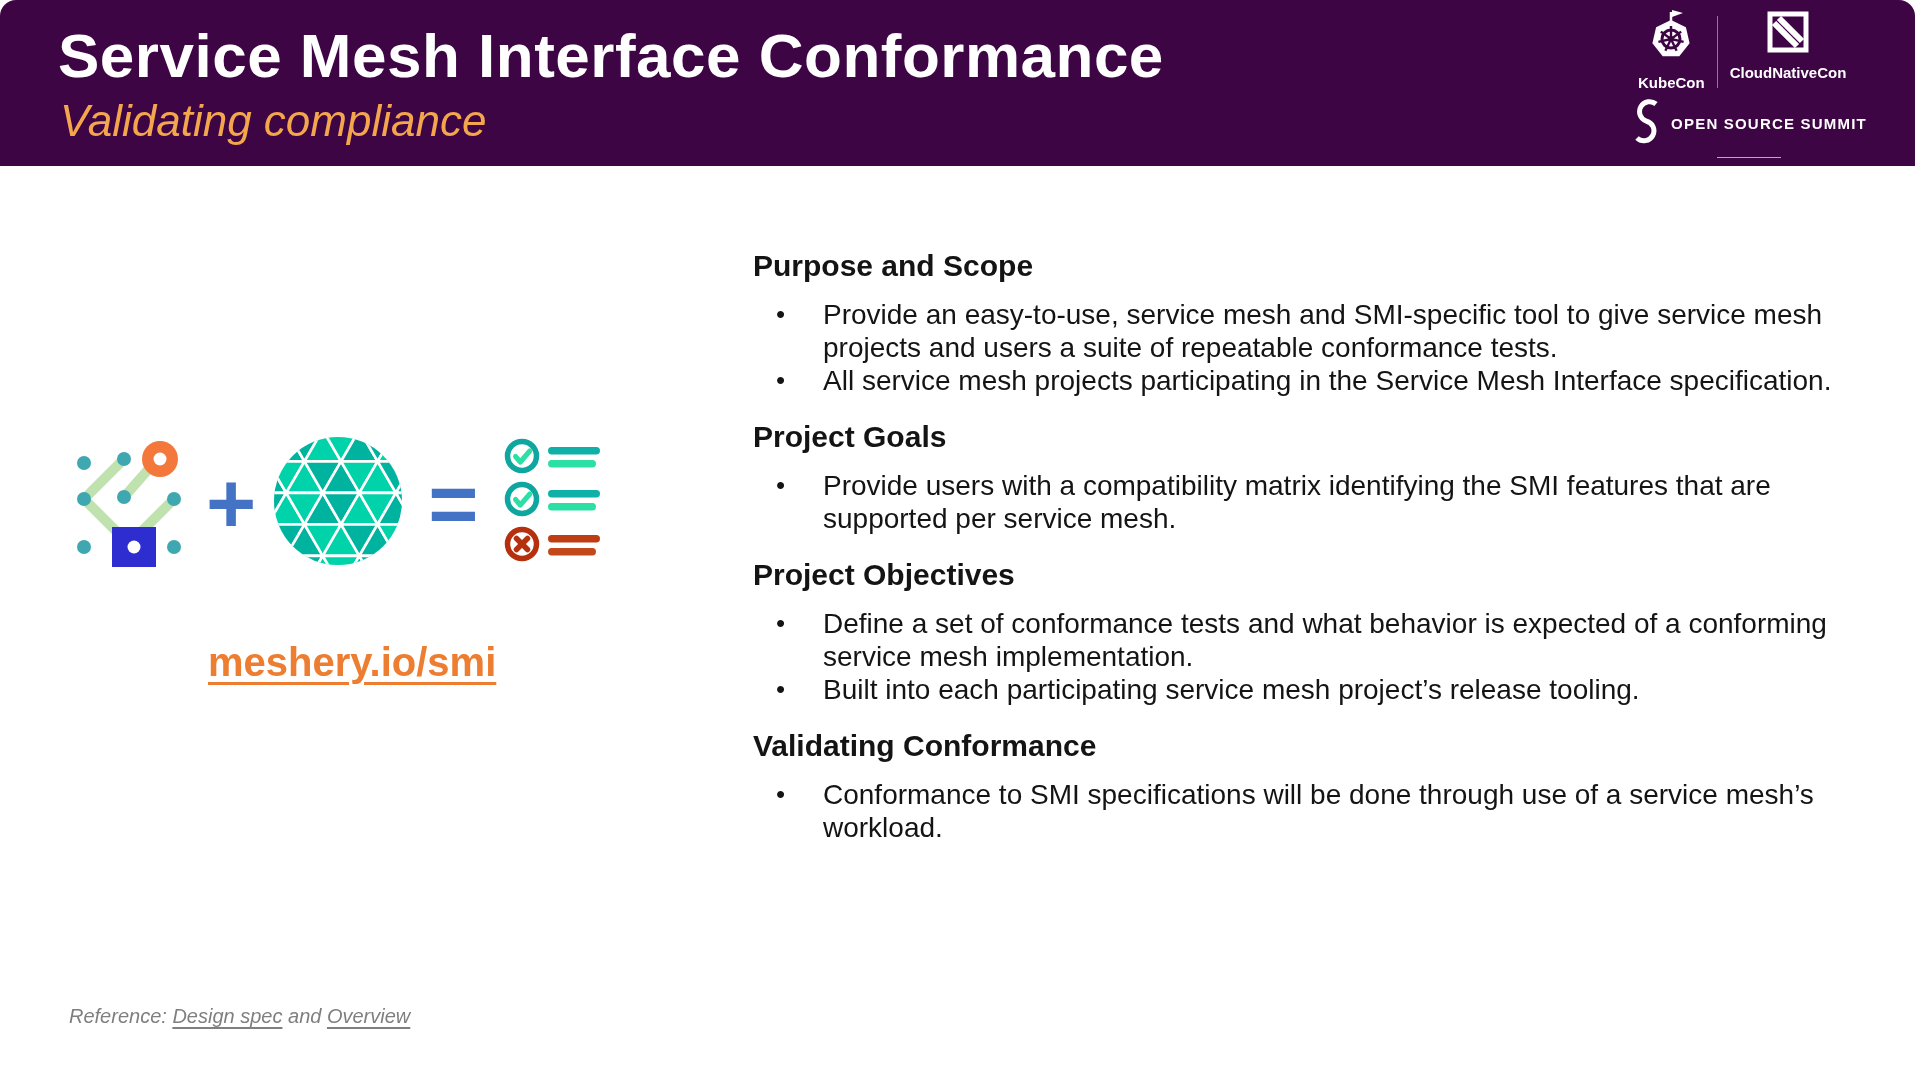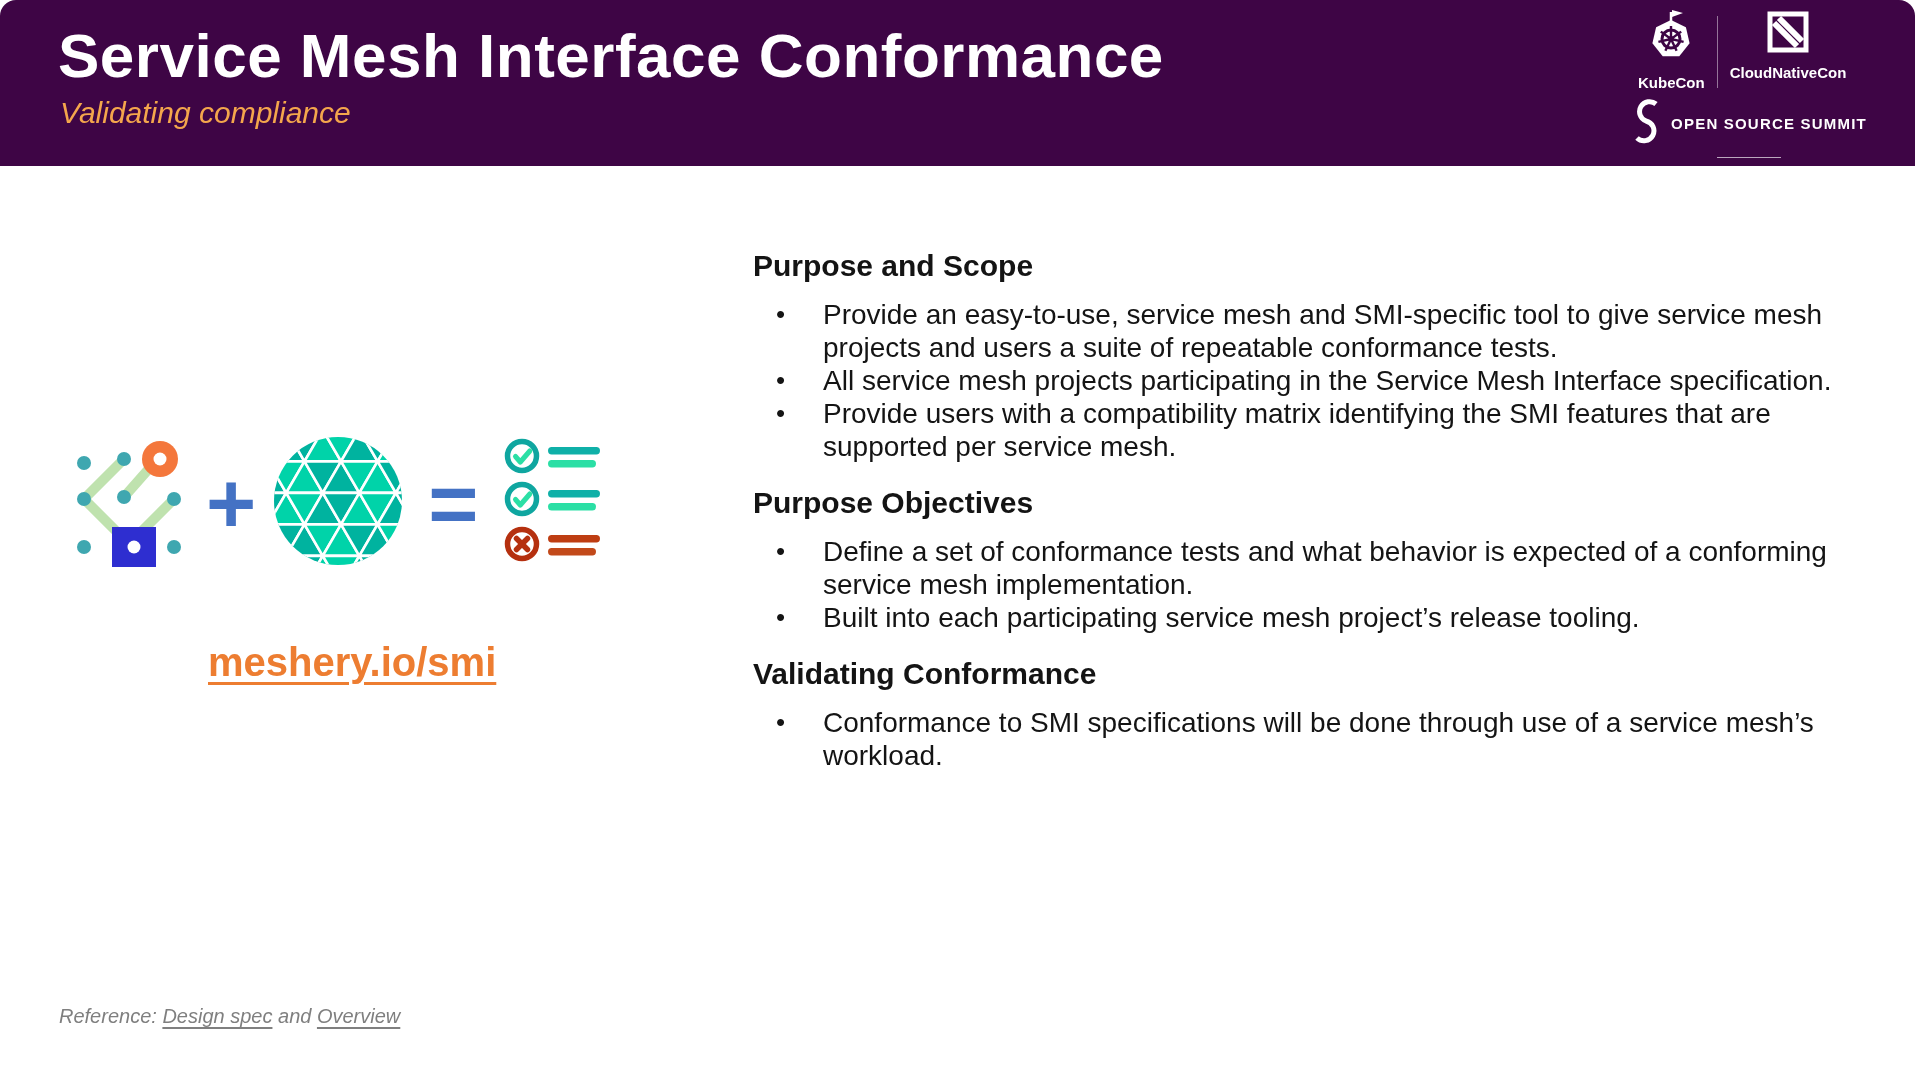--- a/index.html
+++ b/index.html
@@ -6,21 +6,21 @@
   html,body { width:1920px; height:1080px; background:#ffffff; overflow:hidden;
               font-family:"Liberation Sans", sans-serif; }
   .slide { position:relative; width:1920px; height:868px; background:#ffffff; }
 
   
   .header { position:absolute; left:0; top:0; right:5px; height:166px;
             background:#3E0545; border-radius:16px 16px 0 0; }
   .title { position:absolute; left:58px; top:20px; color:#ffffff;
            font-size:62px; font-weight:800; letter-spacing:0.5px; }
   .subtitle { position:absolute; left:60px; top:96px; color:#F4A64C;
-              font-size:30px; font-style:italic; font-weight:500; }
+              font-size:44px; font-style:italic; font-weight:500; }
 
   
   .logos { position:absolute; top:10px; right:55px; width:222px; color:#fff; }
   .logo-row1 { display:flex; align-items:flex-start; justify-content:flex-start; gap:12px; }
   .logo-col { display:flex; flex-direction:column; align-items:center; gap:6px; }
   .logo-divider { width:1px; height:72px; background:rgba(255,255,255,0.45); margin-top:6px; }
   .logo-label { font-size:15px; font-weight:bold; white-space:nowrap; }
   .logo-row2 { display:flex; align-items:center; justify-content:center; gap:8px; margin-top:7px;text-align:center; }
   .summit-label { font-size:15px; font-weight:bold; letter-spacing:1.2px; white-space:nowrap; }
   .logo-row3 { display:flex; align-items:center; justify-content:center; gap:10px; margin-top:9px;flex-direction:column; }
@@ -43,21 +43,21 @@
   .content { position:absolute; left:753px; top:248px; width:1130px; color:#141414; }
   .content h2 { font-size:30px; font-weight:800; line-height:36px; margin-top:22px; margin-bottom:14px; }
   .content h2:first-child { margin-top:0; }
   .content ul { list-style:none; margin-left:23px; }
   .content li { position:relative; padding-left:47px; font-size:28px; line-height:33px;
                 max-width:1065px; }
   .content li::before { content:"•"; position:absolute; left:0; top:0; font-size:26px; }
   .inline-link { color:#2E75B6; text-decoration:underline; cursor:pointer; }
 
   
-  .footer { position:absolute; left:59px; top:1005px; font-size:20px; font-style:italic;
+  .footer { position:absolute; left:69px; top:1005px; font-size:20px; font-style:italic;
             color:#7F7F7F; }
   .footer .f-link { text-decoration:underline; text-underline-offset:4px; cursor:pointer; }
 </style>
 </head>
 <body>
 
 <div class="slide">
 
   <div class="header">
     <div class="title">Service Mesh Interface Conformance</div>
@@ -245,25 +245,26 @@
   <a class="meshery-link">meshery.io/smi</a>
 
   <div class="content">
 
     <h2>Purpose and Scope</h2>
     <ul>
       <li>Provide an easy-to-use, service mesh and SMI-specific tool to give service mesh projects and users a suite of repeatable conformance tests.</li>
       <li>All service mesh projects participating in the Service Mesh Interface specification.</li>
     </ul>
 
+    <h2>Project Goals</h2>
     <ul>
       <li>Provide users with a compatibility matrix identifying the SMI features that are supported per service mesh.</li>
     </ul>
 
-    <h2>Purpose Objectives</h2>
+    <h2>Project Objectives</h2>
     <ul>
       <li>Define a set of conformance tests and what behavior is expected of a conforming service mesh implementation.</li>
       <li>Built into each participating service mesh project’s release tooling.</li>
     </ul>
 
     <h2>Validating Conformance</h2>
     <ul>
       <li>Conformance to SMI specifications will be done through use of a service mesh’s workload.</li>
     </ul>
   </div>

